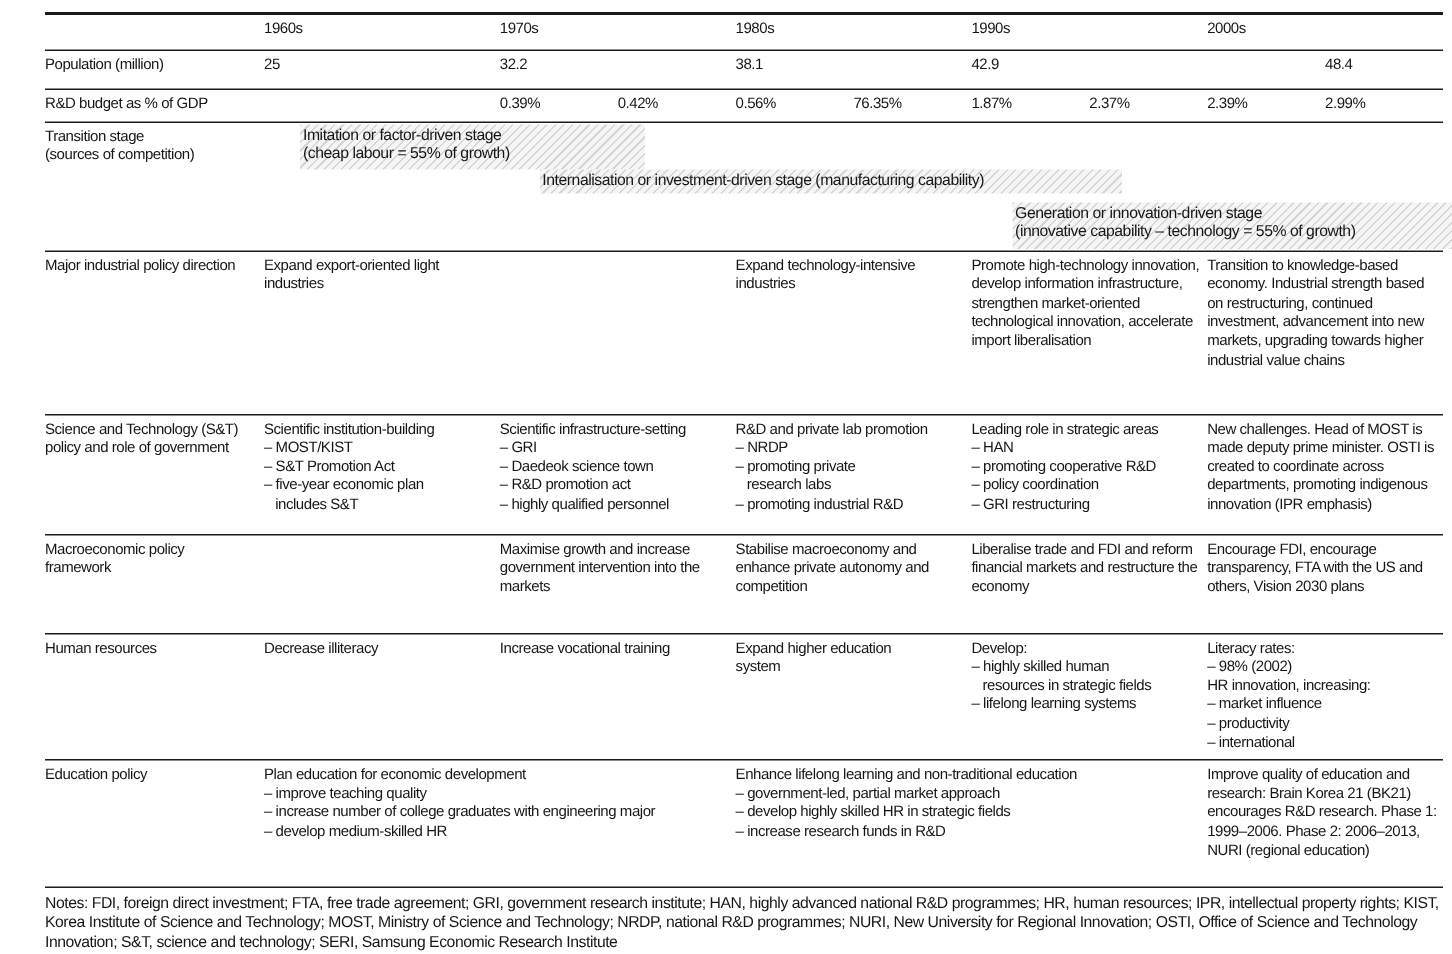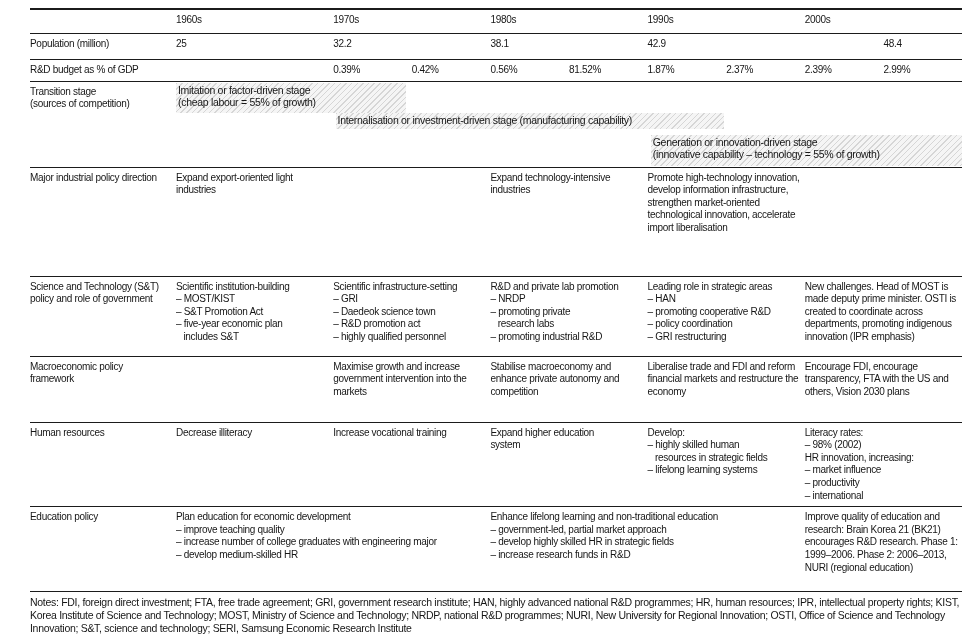--- a/index.html
+++ b/index.html
@@ -32,20 +32,21 @@
   .h-macro{min-height:65px}
   .h-hr{min-height:81px}
   .h-edu{min-height:84px}
   
   .dev-area{grid-column:2/span 10;position:relative;height:85px;}
   .stage-bar{
     position:absolute;box-sizing:border-box;
     font-size:10.5px;line-height:12.8px;letter-spacing:-0.3px;
     padding:1px 5px 2px 2px;white-space:pre-wrap;
     background:repeating-linear-gradient(135deg,#d6d6d6 0 1px,#f5f5f5 1px 4px);
+    margin-left:24px;
   }
   .bar1{left:0;top:1px;width:29.3%;min-height:30px;}
   .bar2{left:20.3%;top:31px;width:49.4%;min-height:16px;}
   .bar3{left:60.4%;top:53px;width:39.6%;min-height:31px;}
   .notes{
     width:932px;margin:4px 0 0 0;
     font-size:10.5px;line-height:13px;letter-spacing:-0.3px;white-space:normal;
   }
 </style>
 </head>
@@ -70,21 +71,21 @@
       <div class="cell g6">38.1</div>
       <div class="cell g8">42.9</div>
       <div class="cell g11">48.4</div>
     </div>
 
     <div class="row h-rnd">
       <div class="cell label-cell">R&amp;D budget as % of GDP</div>
       <div class="cell g4">0.39%</div>
       <div class="cell g5">0.42%</div>
       <div class="cell g6">0.56%</div>
-      <div class="cell g7">81.52%</div>
+      <div class="cell g7">76.35%</div>
       <div class="cell g8">1.87%</div>
       <div class="cell g9">2.37%</div>
       <div class="cell g10">2.39%</div>
       <div class="cell g11">2.99%</div>
     </div>
 
     <div class="row">
       <div class="cell label-cell">Transition stage
 (sources of competition)</div>
       <div class="dev-area">
@@ -96,20 +97,21 @@
       </div>
     </div>
 
     <div class="row h-ind">
       <div class="cell label-cell">Major industrial policy direction</div>
       <div class="cell d1">Expand export-oriented light
 industries</div>
       <div class="cell d3">Expand technology-intensive
 industries</div>
       <div class="cell d4">Promote high-technology innovation, develop information infrastructure, strengthen market-oriented technological innovation, accelerate import liberalisation</div>
+      <div class="cell d5">Transition to knowledge-based economy. Industrial strength based on restructuring, continued investment, advancement into new markets, upgrading towards higher industrial value chains</div>
     </div>
 
     <div class="row h-st">
       <div class="cell label-cell">Science and Technology (S&amp;T)
 policy and role of government</div>
       <div class="cell d1">Scientific institution-building
 – MOST/KIST
 – S&amp;T Promotion Act
 – five-year economic plan
    includes S&amp;T</div>

